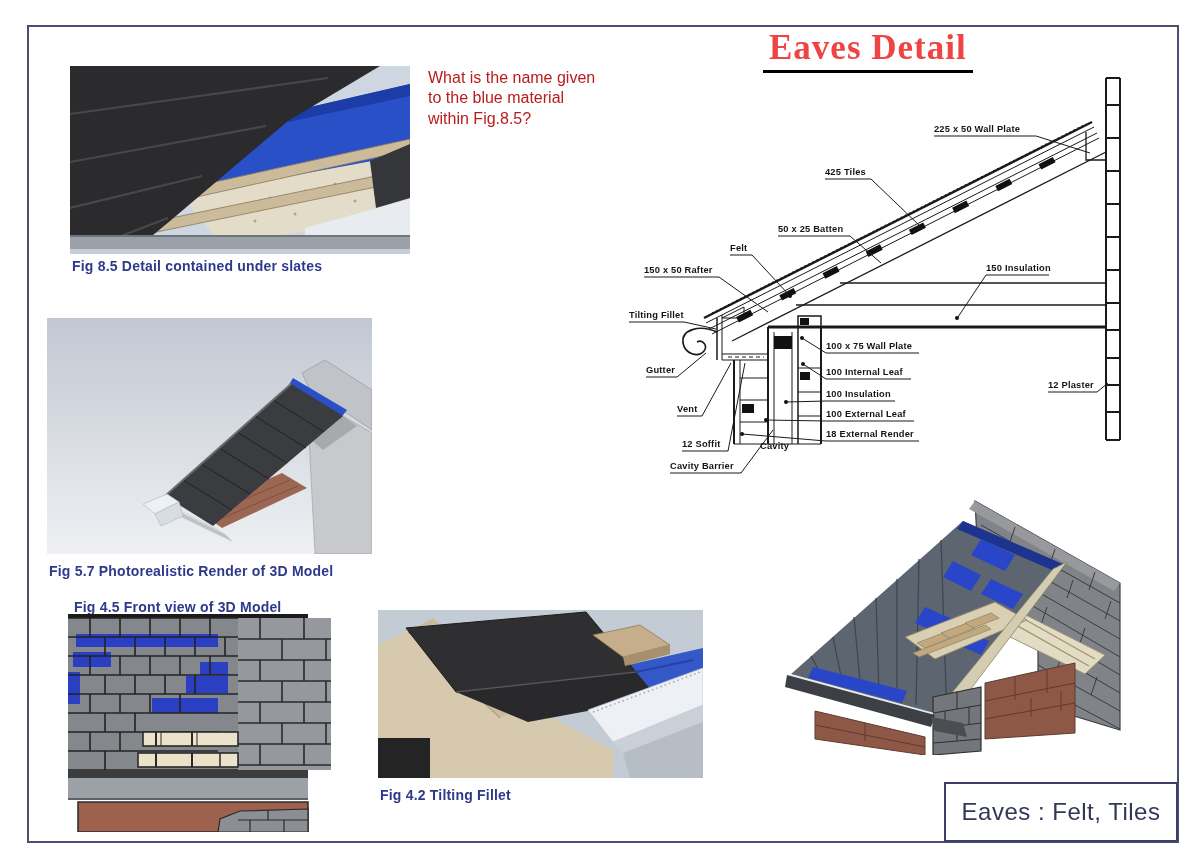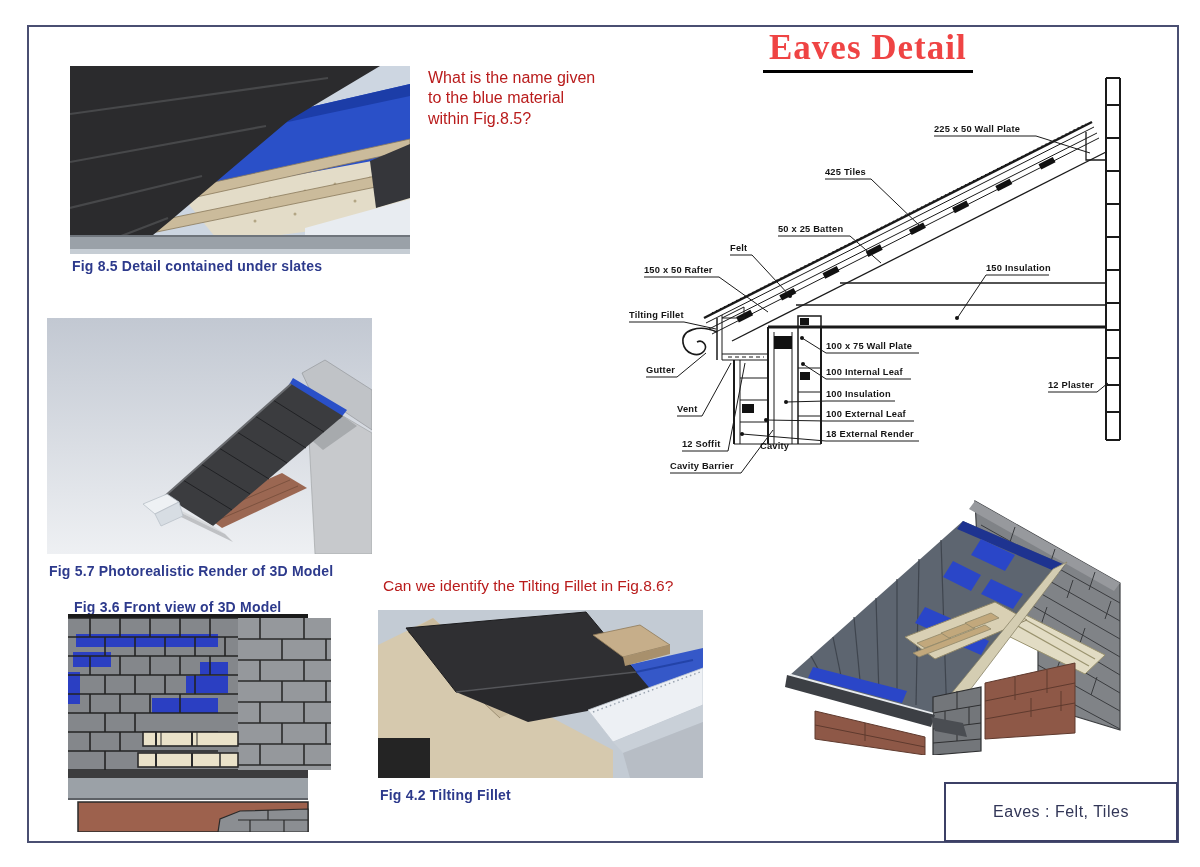--- a/index.html
+++ b/index.html
@@ -11,21 +11,21 @@
            font-family:Liberation Serif, serif; font-size:35px; font-weight:bold;
            color:#ef4444; border-bottom:3px solid #000; letter-spacing:1px; }
   .fig { position:absolute; }
   .fig svg { display:block; }
   .caption { position:absolute; color:#2d3a8c; font-size:14px; font-weight:bold;
              letter-spacing:0.2px; }
   .question { position:absolute; color:#b91c1c; font-size:16px; line-height:1.28; }
   .q2 { white-space:nowrap; font-size:15.5px; }
   .footer-box { position:absolute; left:944px; top:782px; width:230px; height:56px;
                 border:2px solid #3c4066; display:flex; align-items:center;
-                justify-content:center; font-size:16px; color:#323657;
+                justify-content:center; font-size:24px; color:#323657;
                 letter-spacing:0.5px; background:#fff; }
   .dlabel { font-family:"Liberation Sans",sans-serif; font-size:9.3px; font-weight:bold;
             fill:#141414; letter-spacing:0.2px; }
 </style>
 </head>
 <body>
 
 <div class="page">
   <div class="frame"></div>
 
@@ -110,21 +110,21 @@
 
       <polygon points="112,182 166,208 178,216 124,190" fill="#d8dadc"></polygon>
       <polygon points="124,190 178,216 186,224 132,198" fill="#bfc1c4"></polygon>
 
       <polygon points="96,186 120,176 132,184 108,196" fill="#eef1f4" stroke="#b9c0c8" stroke-width="0.8"></polygon>
       <polygon points="108,196 132,184 136,198 114,208" fill="#d7dde3" stroke="#b9c0c8" stroke-width="0.8"></polygon>
     </svg>
   </div>
   <div class="caption" style="left:49px; top:563px;">Fig 5.7 Photorealistic Render of 3D Model</div>
 
-  <div class="caption" style="left:74px; top:599px;">Fig 3.6 Front view of 3D Model</div>
+  <div class="caption" style="left:74px; top:599px;">Fig 4.5 Front view of 3D Model</div>
   <div class="fig" style="left:68px; top:614px;">
     <svg width="263" height="218" viewBox="0 0 263 218">
       <rect x="0" y="0" width="263" height="218" fill="#ffffff"></rect>
       <rect x="0" y="0" width="240" height="4" fill="#1b1b1b"></rect>
 
       <rect x="170" y="4" width="93" height="152" fill="#95989c"></rect>
       <g stroke="#2a2a2a" stroke-width="1.6">
         <line x1="170" y1="25" x2="263" y2="25"></line>
           <line x1="170" y1="46" x2="263" y2="46"></line>
         <line x1="170" y1="67" x2="263" y2="67"></line>
@@ -217,21 +217,20 @@
 
       <rect x="10" y="188" width="230" height="30" fill="#9d614d" stroke="#2a2a2a" stroke-width="1.5"></rect>
       <polygon points="150,218 152,205 172,197 240,195 240,218" fill="#8b8e92" stroke="#2a2a2a" stroke-width="1.2"></polygon>
       <line x1="170" y1="206" x2="240" y2="206" stroke="#2a2a2a" stroke-width="1.2"></line>
       <line x1="200" y1="196" x2="200" y2="206" stroke="#2a2a2a" stroke-width="1.2"></line>
       <line x1="182" y1="206" x2="182" y2="218" stroke="#2a2a2a" stroke-width="1.2"></line>
       <line x1="216" y1="206" x2="216" y2="218" stroke="#2a2a2a" stroke-width="1.2"></line>
     </svg>
   </div>
 
-  <div class="question q2" style="left:383px; top:576px;">Can we identify the Tilting Fillet in Fig.8.6?</div>
 
   <div class="fig" style="left:378px; top:610px;">
     <svg width="325" height="168" viewBox="0 0 325 168">
       <rect x="0" y="0" width="325" height="168" fill="#c3cbd4"></rect>
 
       <polygon points="0,35 55,8 150,95 235,140 235,168 0,168" fill="#d6c9ae"></polygon>
       <polygon points="55,8 150,95 122,108 30,22" fill="#cabb9e"></polygon>
       <line x1="30" y1="22" x2="122" y2="108" stroke="#9c8e72" stroke-width="1"></line>
 
       <rect x="0" y="128" width="52" height="40" fill="#242424"></rect>

